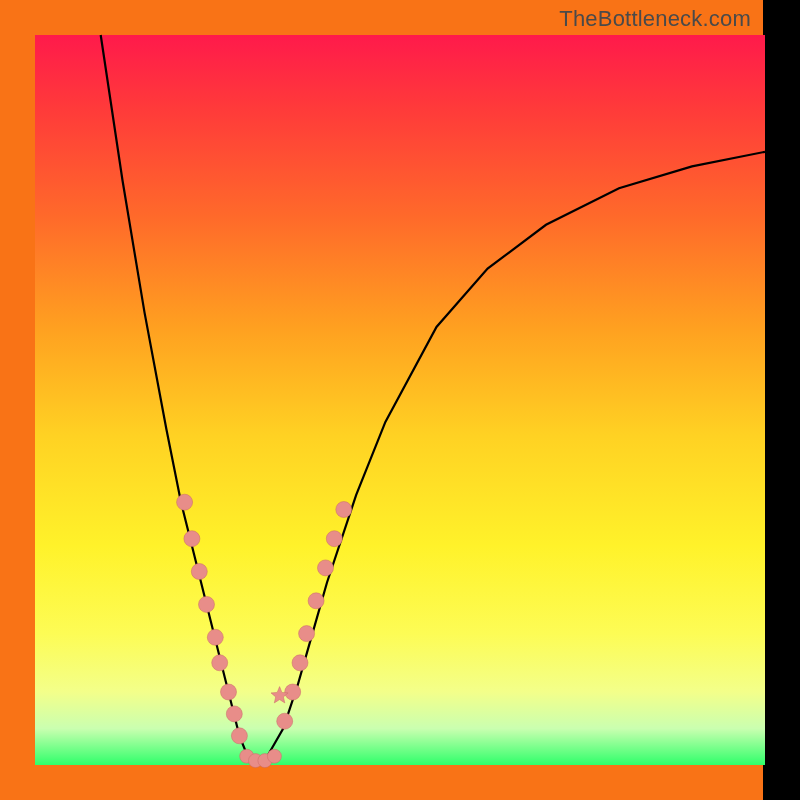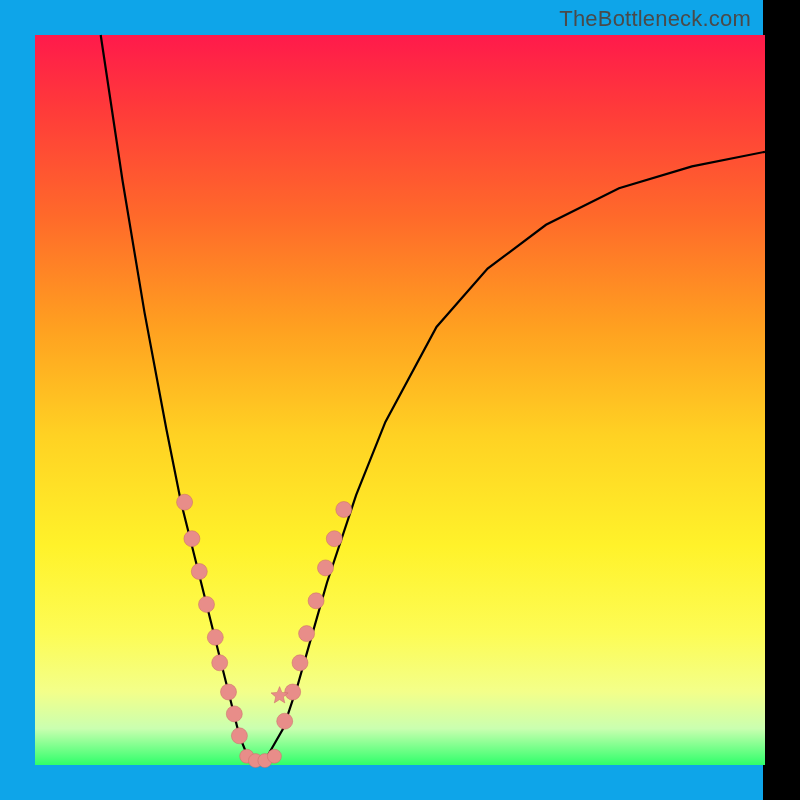--- a/index.html
+++ b/index.html
@@ -8,21 +8,21 @@
     width: 800px;
     height: 800px;
     overflow: hidden;
     background: #000;
     font-family: Arial, Helvetica, sans-serif;
   }
   .frame {
     position: relative;
     width: 763px;
     height: 800px;
-    background: #0ea5e9;
+    background: #f97316;
     text-decoration: underline;
   }
   .plot-area {
     position: absolute;
     left: 35px;
     top: 35px;
     width: 730px;
     height: 730px;
     background: linear-gradient(
       to bottom,

